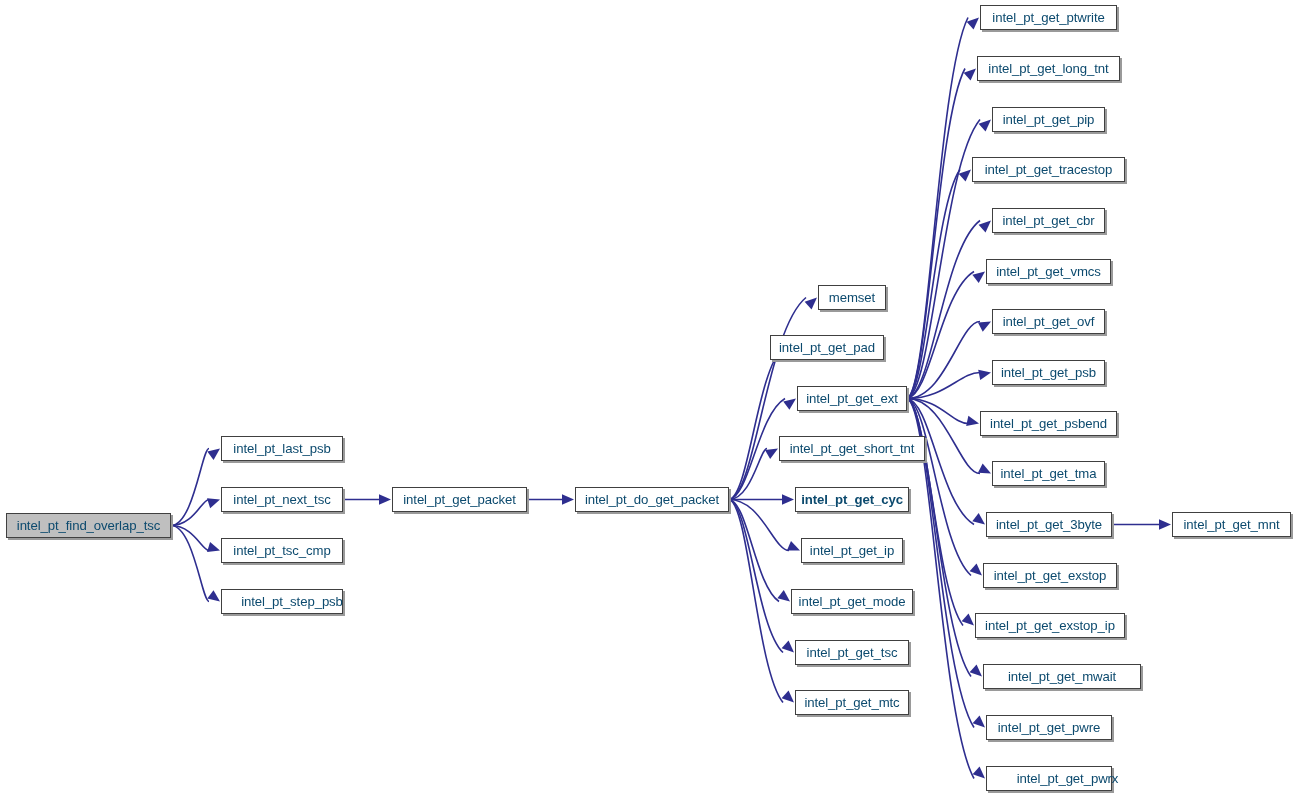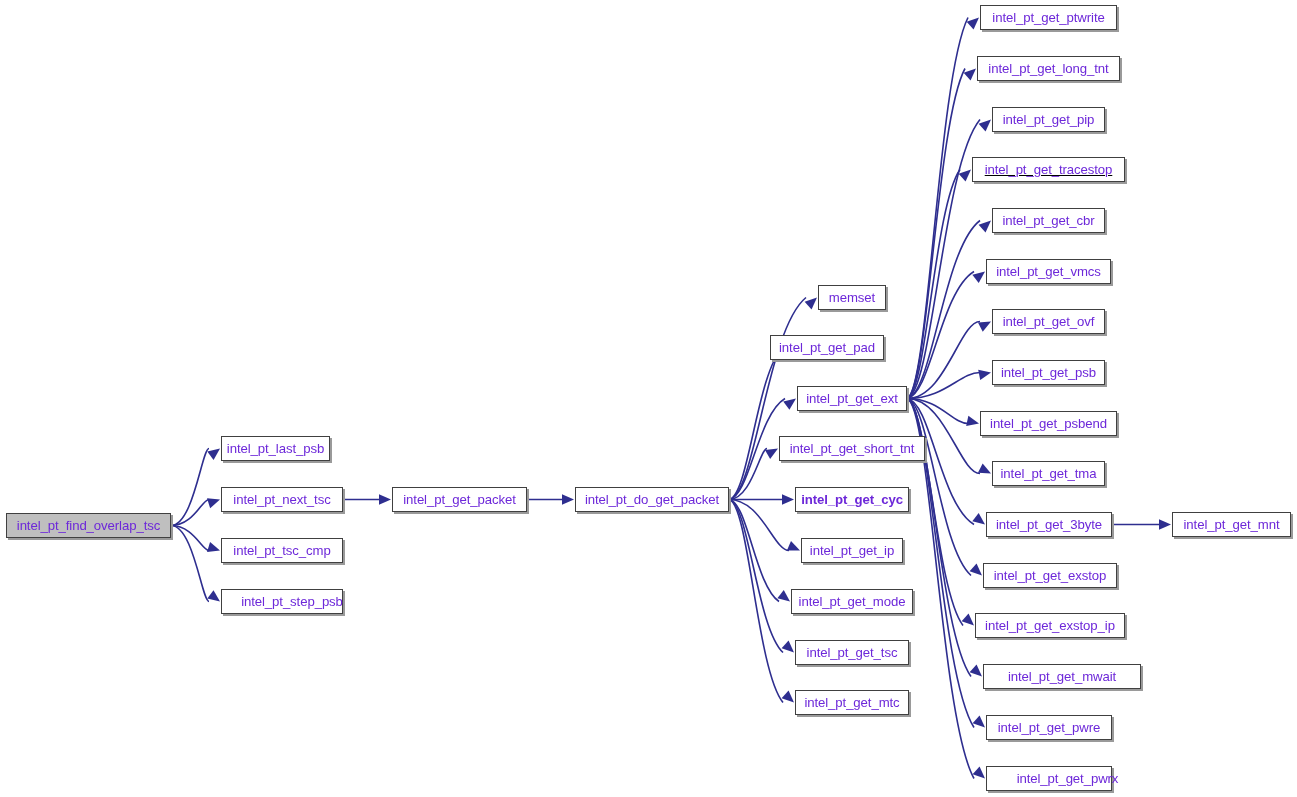--- a/index.html
+++ b/index.html
@@ -35,21 +35,21 @@
     display: flex;
     align-items: center;
     justify-content: center;
     white-space: nowrap;
     z-index: 5;
   }
   .gnode .glabel {
     font-family: "Liberation Sans", sans-serif;
     font-size: 13.2px;
     line-height: 13px;
-    color: #6d28d9;
+    color: #0c4a6e;
     letter-spacing: -0.1px;
   }
   .gnode.root {
     background: #bfbfbf;
     border-color: #404040;
   }
 </style>
 </head>
 <body>
 
@@ -181,21 +181,21 @@
       </g>
       <g>
         <path d="M 1112 524.5 L 1160 524.5" fill="none" stroke="#2e2e8f" stroke-width="1.6"></path>
         <polygon points="0,0 -12,-5.2 -12,5.2" fill="#2e2e8f" transform="translate(1171,524.5) rotate(0)"></polygon>
       </g>
     </svg>
   <div id="node-layer">
       <div class="gnode root" style="left: 6px; top: 513px; width: 165px;">
         <span class="glabel">intel_pt_find_overlap_tsc</span>
       </div>
-      <div class="gnode" style="left: 221px; top: 436px; width: 109px;">
+      <div class="gnode" style="left: 221px; top: 436px; width: 122px;">
         <span class="glabel">intel_pt_last_psb</span>
       </div>
       <div class="gnode" style="left: 221px; top: 487px; width: 122px;">
         <span class="glabel">intel_pt_next_tsc</span>
       </div>
       <div class="gnode" style="left: 221px; top: 538px; width: 122px;">
         <span class="glabel">intel_pt_tsc_cmp</span>
       </div>
       <div class="gnode" style="left: 221px; top: 589px; width: 122px; padding-left: 20px;">
         <span class="glabel">intel_pt_step_psb</span>
@@ -235,21 +235,21 @@
       </div>
       <div class="gnode" style="left: 980px; top: 5px; width: 137px;">
         <span class="glabel">intel_pt_get_ptwrite</span>
       </div>
       <div class="gnode" style="left: 977px; top: 56px; width: 143px;">
         <span class="glabel">intel_pt_get_long_tnt</span>
       </div>
       <div class="gnode" style="left: 992px; top: 107px; width: 113px;">
         <span class="glabel">intel_pt_get_pip</span>
       </div>
-      <div class="gnode" style="left: 972px; top: 157px; width: 153px; text-decoration: underline;">
+      <div class="gnode" style="left: 972px; top: 157px; width: 153px;">
         <span class="glabel">intel_pt_get_tracestop</span>
       </div>
       <div class="gnode" style="left: 992px; top: 208px; width: 113px;">
         <span class="glabel">intel_pt_get_cbr</span>
       </div>
       <div class="gnode" style="left: 986px; top: 259px; width: 125px;">
         <span class="glabel">intel_pt_get_vmcs</span>
       </div>
       <div class="gnode" style="left: 992px; top: 309px; width: 113px;">
         <span class="glabel">intel_pt_get_ovf</span>

